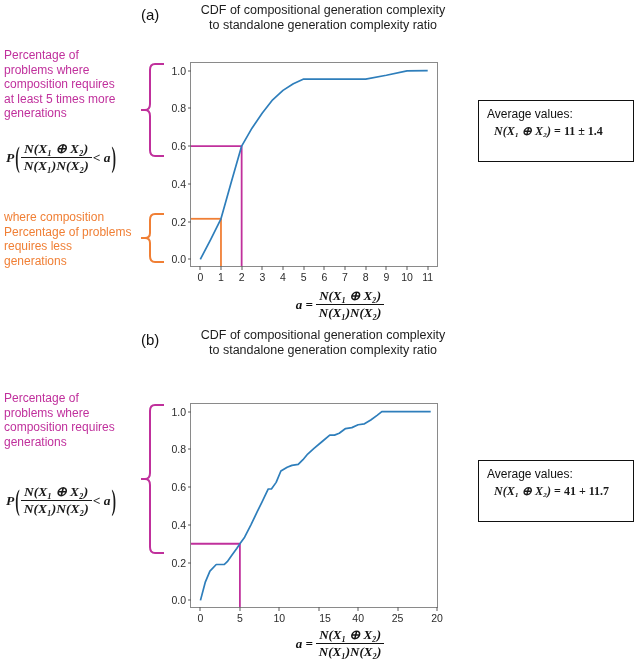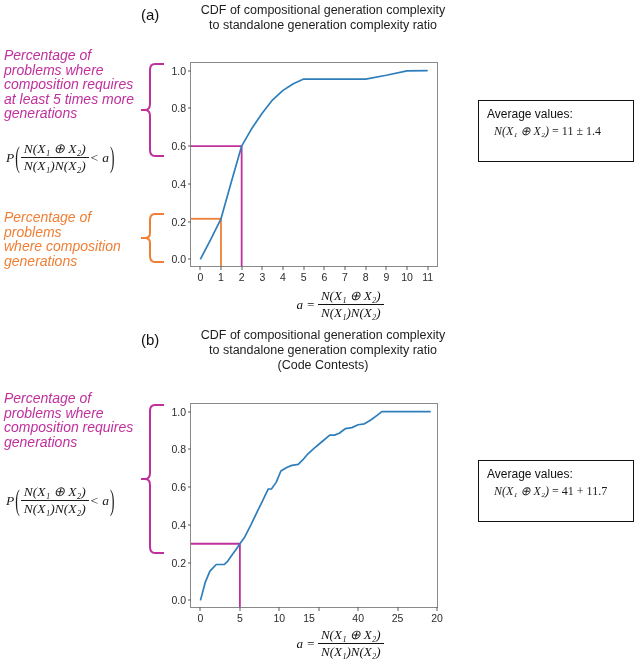--- a/index.html
+++ b/index.html
@@ -73,21 +73,21 @@
   .xtick-mark {
     position: absolute;
     top: 100%;
     height: 3.5px;
     width: 1px;
     background: #5a5a5a;
     transform: translateX(-50%);
   }
 
   
-  .math { font-family: "Liberation Serif", serif; font-style: italic; }
+  .math { font-family: "Liberation Serif", serif; font-style: italic; font-weight: bold; }
   .frac {
     display: inline-block;
     vertical-align: middle;
     text-align: center;
     position: relative;
     top: -1px;
   }
   .frac .num { display: block; padding: 0 3px; }
   .frac .den {
     display: block;
@@ -108,23 +108,22 @@
     display: flex;
     align-items: center;
     justify-content: center;
     gap: 3px;
     color: #111;
   }
 
   
   .annot {
     position: absolute;
-    font-size: 14px;
+    font-size: 12px;
     line-height: 14.5px;
-    font-style: italic;
   }
   .annot-purple { color: #c0309c; }
   .annot-orange { color: #f07f35; }
 
   .prob-formula {
     position: absolute;
     font-size: 13.5px;
     display: flex;
     align-items: center;
     gap: 1px;
@@ -183,22 +182,23 @@
     <span>&lt; a</span>
     <span class="paren">)</span>
   </div>
 
   <svg class="bracket" style="left:140px; top:62px;" width="26" height="96">
     <path d="M 24 2 L 15 2 Q 10 2 10 8 L 10 42 Q 10 48 5 48 Q 10 48 10 54 L 10 88 Q 10 94 15 94 L 24 94" fill="none" stroke="#c0309c" stroke-width="2"></path>
     <line x1="1" y1="48" x2="6" y2="48" stroke="#c0309c" stroke-width="2"></line>
   </svg>
 
   <div class="annot annot-orange" style="left:4px; top:210px; width:130px;">
+    <div>where composition</div>
     <div>Percentage of problems</div>
-    <div>where composition</div>
+    <div>requires less</div>
     <div>generations</div>
   </div>
 
   <svg class="bracket" style="left:140px; top:212px;" width="26" height="54">
     <path d="M 24 2 L 15 2 Q 10 2 10 8 L 10 21 Q 10 26 5 26 Q 10 26 10 31 L 10 44 Q 10 50 15 50 L 24 50" fill="none" stroke="#f07f35" stroke-width="2"></path>
     <line x1="1" y1="26" x2="6" y2="26" stroke="#f07f35" stroke-width="2"></line>
   </svg>
 
   <div class="plot-frame" id="plot-a" style="left:190px; top:62px; width:248px; height:205px;">
     <div class="plot-inner" id="plot-a-inner">
@@ -265,21 +265,20 @@
   </div>
 </div>
 
 <div class="panel" id="panel-b">
 
   <div class="panel-letter" style="left:141px; top:6px;">(b)</div>
 
   <div class="chart-title" style="left:178px; top:3px; width:290px;">
     <div>CDF of compositional generation complexity</div>
     <div>to standalone generation complexity ratio</div>
-    <div>(Code Contests)</div>
   </div>
 
   <div class="annot annot-purple" style="left:4px; top:66px; width:132px;">
     <div>Percentage of</div>
     <div>problems where</div>
     <div>composition requires</div>
     <div>generations</div>
   </div>
 
   <div class="prob-formula math" style="left:6px; top:159px;">
@@ -317,21 +316,21 @@
         <div class="ytick-label" style="top: 45.3209px;">0.8</div>
         <div class="ytick-mark" style="top: 7.55349px;"></div>
         <div class="ytick-label" style="top: 7.55349px;">1.0</div>
         <div class="xtick-mark" style="left: 9.46154px;"></div>
         <div class="xtick-label" style="left: 9.46154px;">0</div>
         <div class="xtick-mark" style="left: 48.8846px;"></div>
         <div class="xtick-label" style="left: 48.8846px;">5</div>
         <div class="xtick-mark" style="left: 88.3077px;"></div>
         <div class="xtick-label" style="left: 88.3077px;">10</div>
         <div class="xtick-mark" style="left: 127.731px;"></div>
-        <div class="xtick-label" style="left: 118px;">15</div>
+        <div class="xtick-label" style="left: 134px;">15</div>
         <div class="xtick-mark" style="left: 167.154px;"></div>
         <div class="xtick-label" style="left: 167.154px;">40</div>
         <div class="xtick-mark" style="left: 206.577px;"></div>
         <div class="xtick-label" style="left: 206.577px;">25</div>
         <div class="xtick-mark" style="left: 246px;"></div>
         <div class="xtick-label" style="left: 246px;">20</div>
       </div>
   </div>
 
   <div class="axis-formula math" style="left:250px; top:298px; width:180px; height:42px;">

